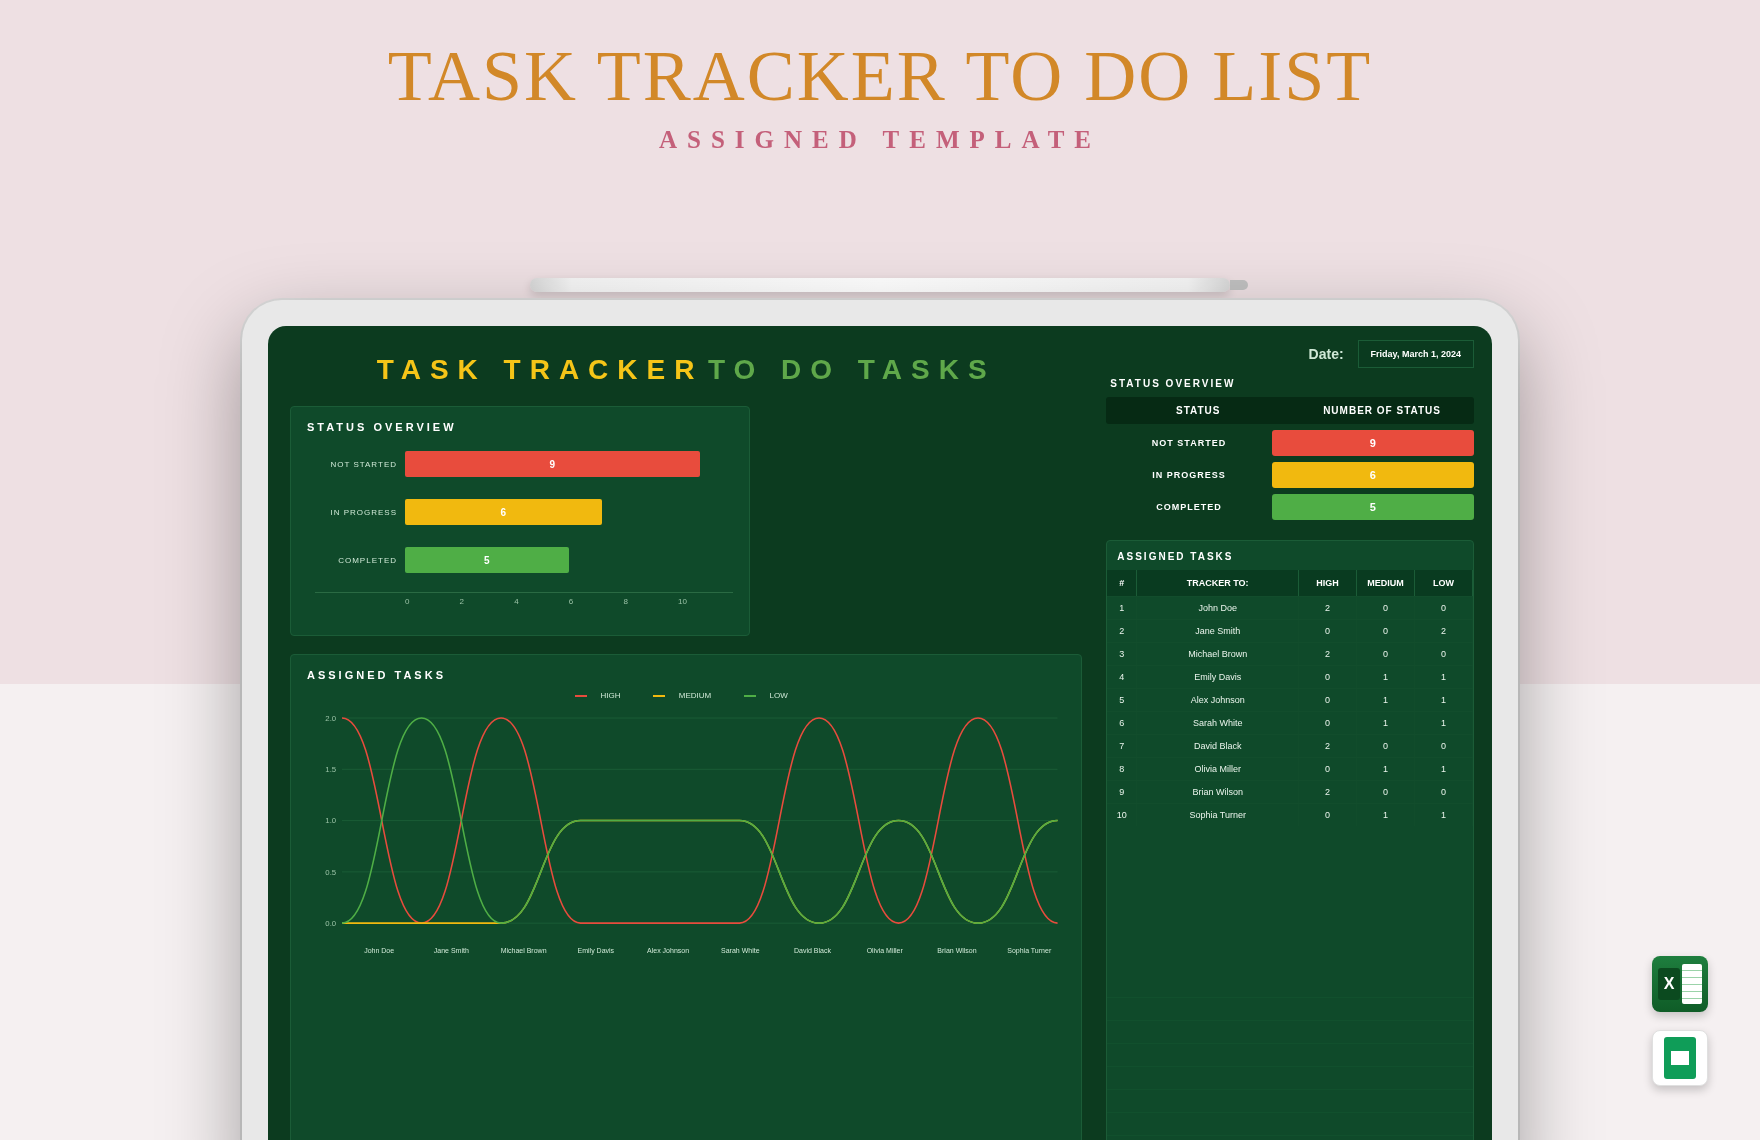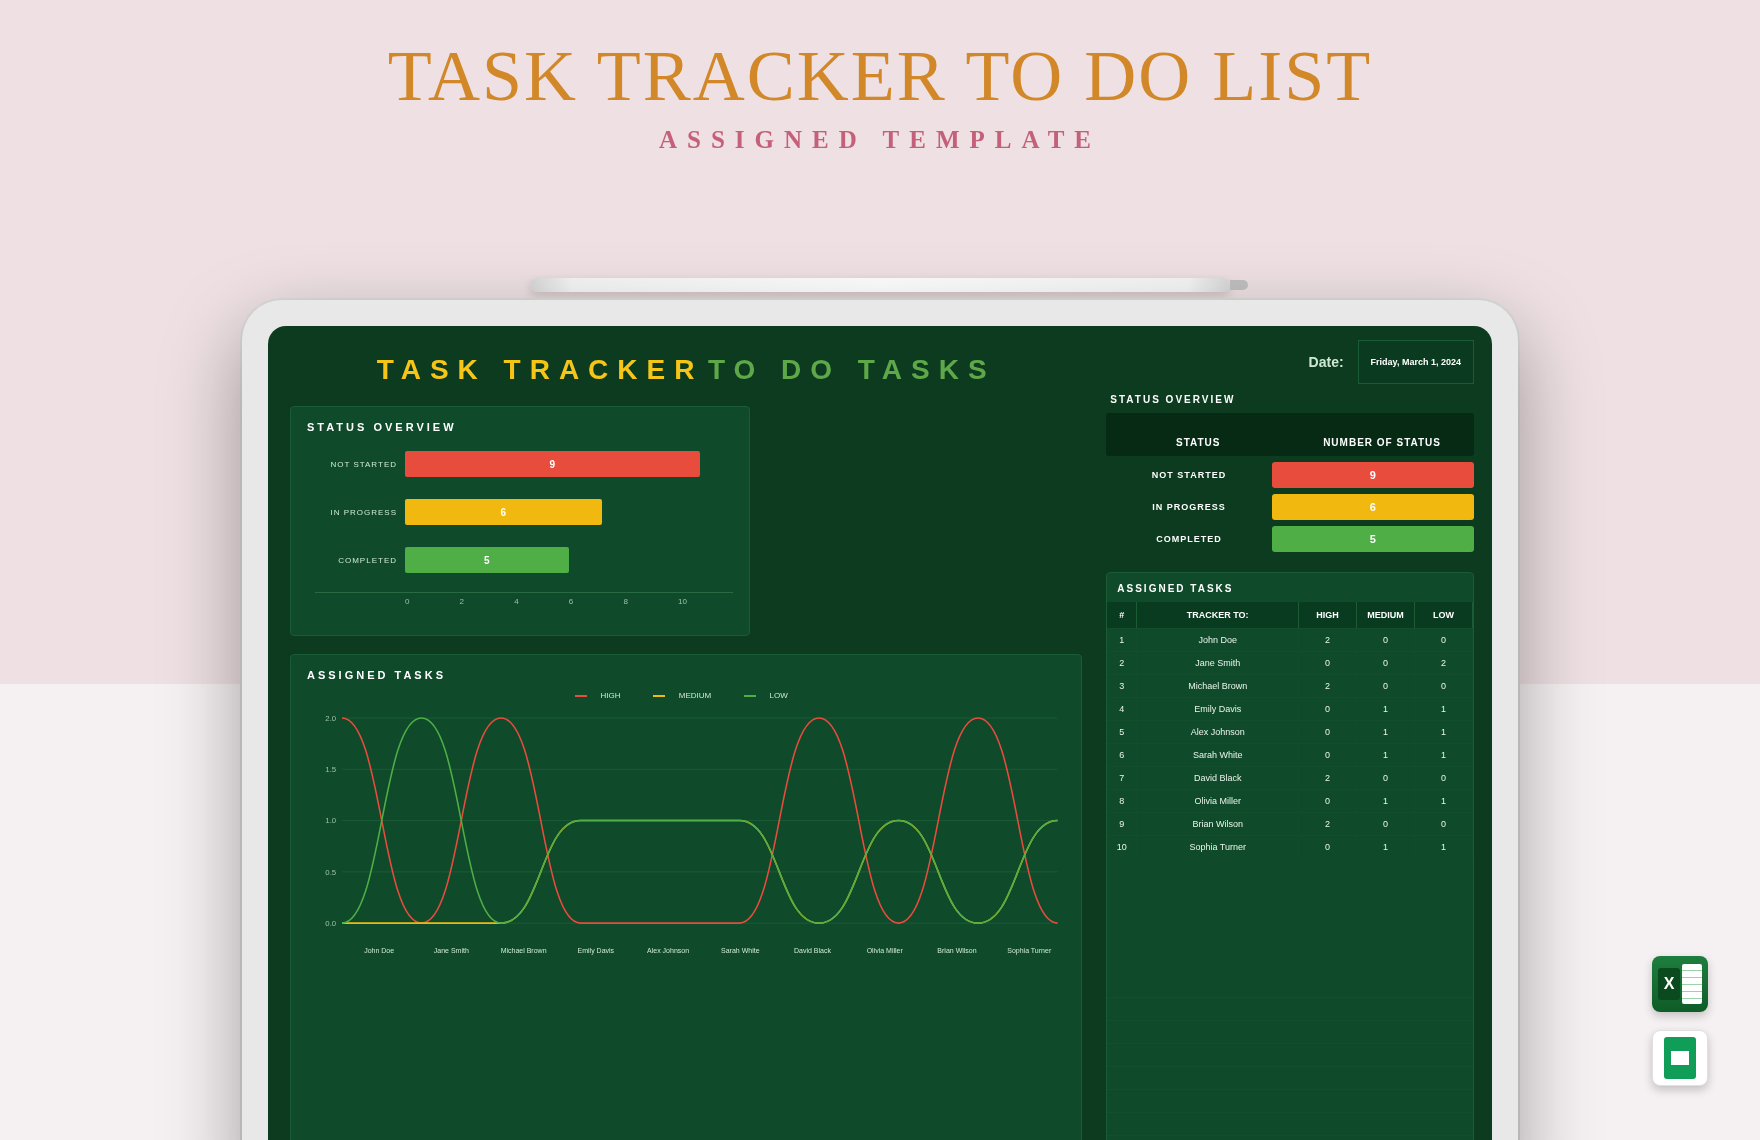--- a/index.html
+++ b/index.html
@@ -113,25 +113,25 @@
 .legend span { margin: 0 10px; }
 .legend i { display: inline-block; width: 12px; height: 2px; vertical-align: middle; margin-right: 4px; }
 svg.linechart { width: 100%; height: 235px; }
 .linechart text { fill: #9ac2a6; font-size: 8px; }
 .xnames { display: flex; margin-left: 36px; margin-top: 2px; }
 .xnames span { flex: 1; font-size: 7px; color: #cfe8d6; text-align: center; }
 
 
 .meta-row { display: flex; justify-content: flex-end; align-items: center; gap: 14px; margin-bottom: 6px; }
 .meta-row .lbl { font-size: 14px; color: #cfe8d6; font-weight: 700; text-align: center; }
-.meta-row .val { font-size: 9px; color: #ffffff; background: #0a3a1f; border: 1px solid #1b5c37; padding: 16px 12px; font-weight: 700; }
+.meta-row .val { font-size: 9px; color: #ffffff; background: #0a3a1f; border: 1px solid #1b5c37; padding: 8px 12px; font-weight: 700; }
 .r-section-title { color: #fff; font-size: 10px; font-weight: 800; letter-spacing: 2px; margin: 4px 0 8px 4px; }
 
 .status-head { display: flex; background: #062a14; border-radius: 3px; overflow: hidden; margin-bottom: 6px; }
-.status-head div { flex: 1; text-align: center; color: #fff; font-size: 10px; font-weight: 700; padding: 8px 0; letter-spacing: 1px; margin-top: 16px; }
+.status-head div { flex: 1; text-align: center; color: #fff; font-size: 10px; font-weight: 700; padding: 8px 0; letter-spacing: 1px; }
 .status-line { display: flex; align-items: center; margin-bottom: 6px; }
 .status-line .sname { width: 45%; text-align: center; font-size: 9px; color: #fff; font-weight: 700; letter-spacing: 1px; }
 .status-line .sval { flex: 1; height: 26px; border-radius: 3px; color: #fff; font-weight: 800; font-size: 11px; display: flex; align-items: center; justify-content: center; }
 
 .atable { margin-top: 14px; background: #0f4a2a; border: 1px solid #1b5c37; border-radius: 4px; flex: 1; overflow: hidden; display: flex; flex-direction: column; }
 .thead { display: flex; background: #093b20; font-size: 9px; color: #fff; font-weight: 700; }
 .thead div { padding: 8px 4px; text-align: center; border-right: 1px solid #1b5c37; }
 .c-idx { width: 30px; } .c-name { flex: 1.7; } .c-h, .c-m, .c-l { width: 58px; }
 .tbody { flex: 1; overflow: hidden; }
 .trow { display: flex; font-size: 9px; color: #eaf4ec; border-top: 1px solid #16523070; }

